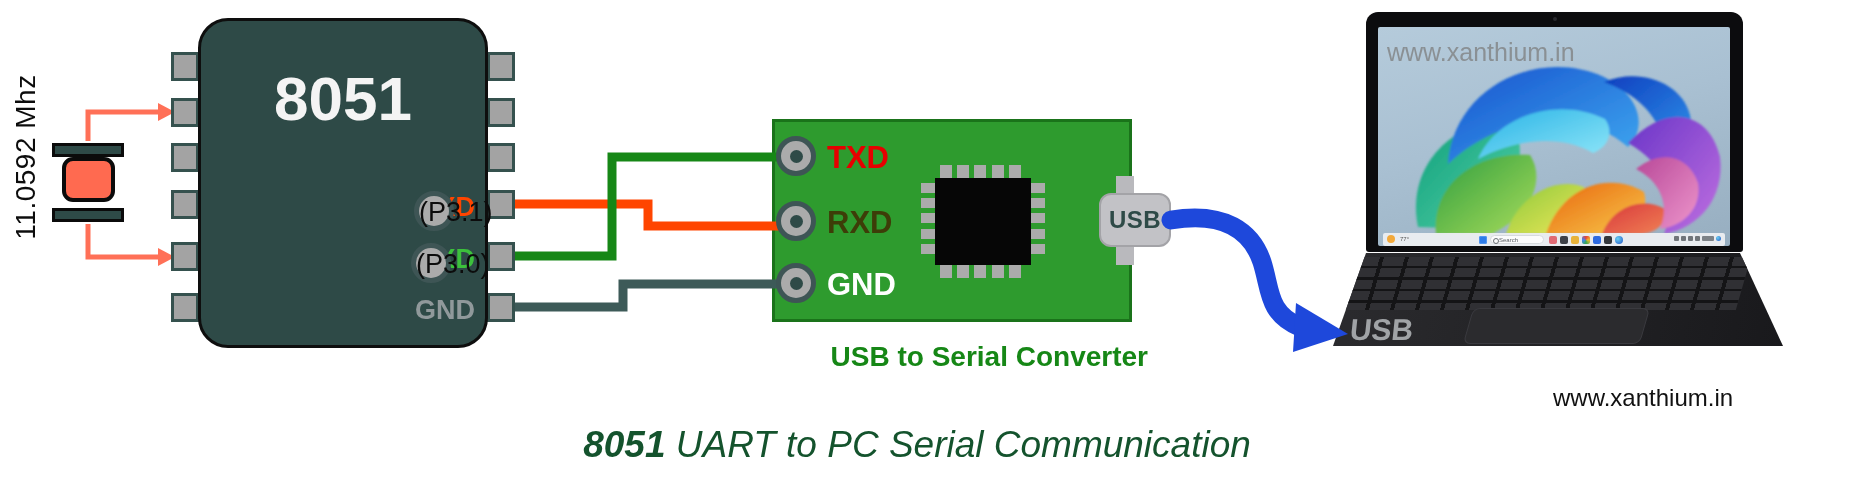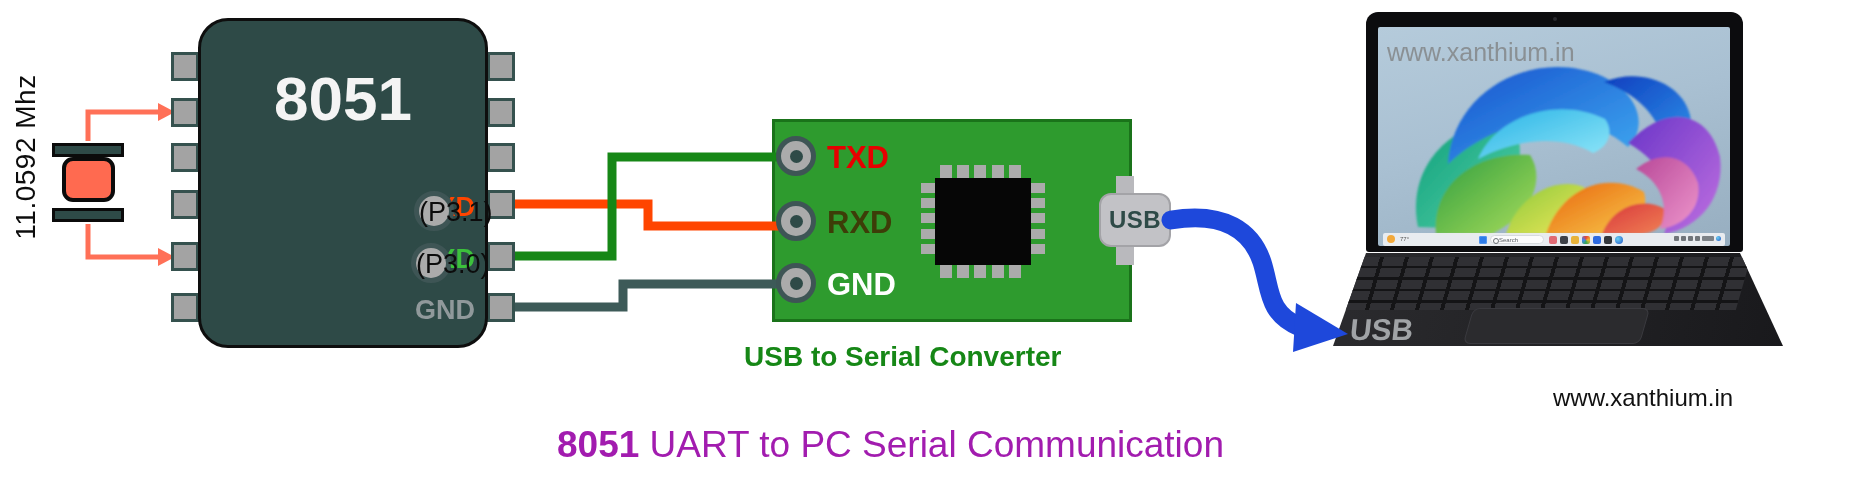--- a/index.html
+++ b/index.html
@@ -31,21 +31,21 @@
   .board{position:absolute;left:772px;top:119px;width:360px;height:203px;box-sizing:border-box;background:#2E9B2E;border:3px solid #1A731A;}
   .plabel{position:absolute;left:52px;font-size:31px;font-weight:bold;line-height:34px;}
   .plabel-txd{top:19px;color:#E60000;}
   .plabel-rxd{top:84px;color:#3D3D08;}
   .plabel-gnd{top:146px;color:#ffffff;}
   .ic-body{position:absolute;left:160px;top:56px;width:96px;height:87px;background:#060606;}
   .ic-pins-h{position:absolute;left:165px;width:86px;height:14px;background:repeating-linear-gradient(90deg,#ABABAB 0 12px,transparent 12px 17.2px);}
   .ic-pins-v{position:absolute;left:146px;width:15px;height:76px;background:repeating-linear-gradient(180deg,#ABABAB 0 10px,transparent 10px 15.2px);}
   .port{position:absolute;width:40px;height:40px;border-radius:50%;background:#ABABAB;border:5px solid #3E5555;box-sizing:border-box;}
   .port .hole{position:absolute;left:50%;top:50%;width:13px;height:13px;margin:-6.5px 0 0 -6.5px;border-radius:50%;background:#2E4A47;}
-  .board-caption{position:absolute;left:744px;top:341px;width:360px;text-align:left;font-size:28px;font-weight:bold;color:#168716;white-space:nowrap;}
+  .board-caption{position:absolute;left:788px;top:341px;width:360px;text-align:right;font-size:28px;font-weight:bold;color:#168716;white-space:nowrap;}
   
   .usb-tab{position:absolute;width:18px;height:19px;background:#B9B9BD;}
   .usb-body{
     position:absolute;left:1099px;top:193px;width:72px;height:54px;background:#C2C2C6;border:2px solid #A3A3A7;
     border-radius:12px;box-sizing:border-box;display:flex;align-items:center;justify-content:center;
     font-size:24px;font-weight:bold;color:#2E4A47;letter-spacing:.5px;
   }
   
   .lid{position:absolute;left:1366px;top:12px;width:377px;height:240px;background:#0C0C0E;border-radius:12px 12px 3px 3px;}
   .camera-dot{position:absolute;left:50%;top:5px;width:4px;height:4px;margin-left:-2px;border-radius:50%;background:#2a2a2e;}
@@ -65,21 +65,21 @@
     background:linear-gradient(100deg,#2B2B2E 0%,#232326 45%,#19191C 100%);
     clip-path:polygon(33px 0px,407px 0px,450px 93px,0px 93px);}
   .keys{position:absolute;left:26px;top:4px;width:392px;height:53px;transform:skewX(-16deg);transform-origin:top left;
     background-image:
       repeating-linear-gradient(180deg,transparent 0 9px,#141416 9px 11.5px),
       repeating-linear-gradient(90deg,#303034 0 21px,#141416 21px 25px);}
   .trackpad{position:absolute;left:135px;top:55px;width:175px;height:34px;background:#2B2B2E;border:1px solid #3a3a3f;border-radius:7px;transform:skewX(-16deg);}
   .deck-usb{position:absolute;left:17px;top:60px;font-size:30px;font-weight:bold;color:#A0A3A6;transform:skewX(-6deg);}
   
   .site-label{position:absolute;left:1553px;top:384px;font-size:24px;color:#111;}
-  .main-caption{position:absolute;left:557px;top:424px;width:720px;font-size:37px;color:#a21caf;white-space:nowrap;}
+  .main-caption{position:absolute;left:557px;top:424px;width:720px;text-align:center;font-size:37px;color:#14532d;white-space:nowrap;font-style:italic;}
   .main-caption .b{font-weight:bold;}
   svg.layer{position:absolute;left:0;top:0;}
 </style>
 </head>
 <body>
 
 <div class="stage">
 
   <div class="freq-label">11.0592 Mhz</div>
   <div class="xtal-plate" style="left:52px;top:143px;"></div>

